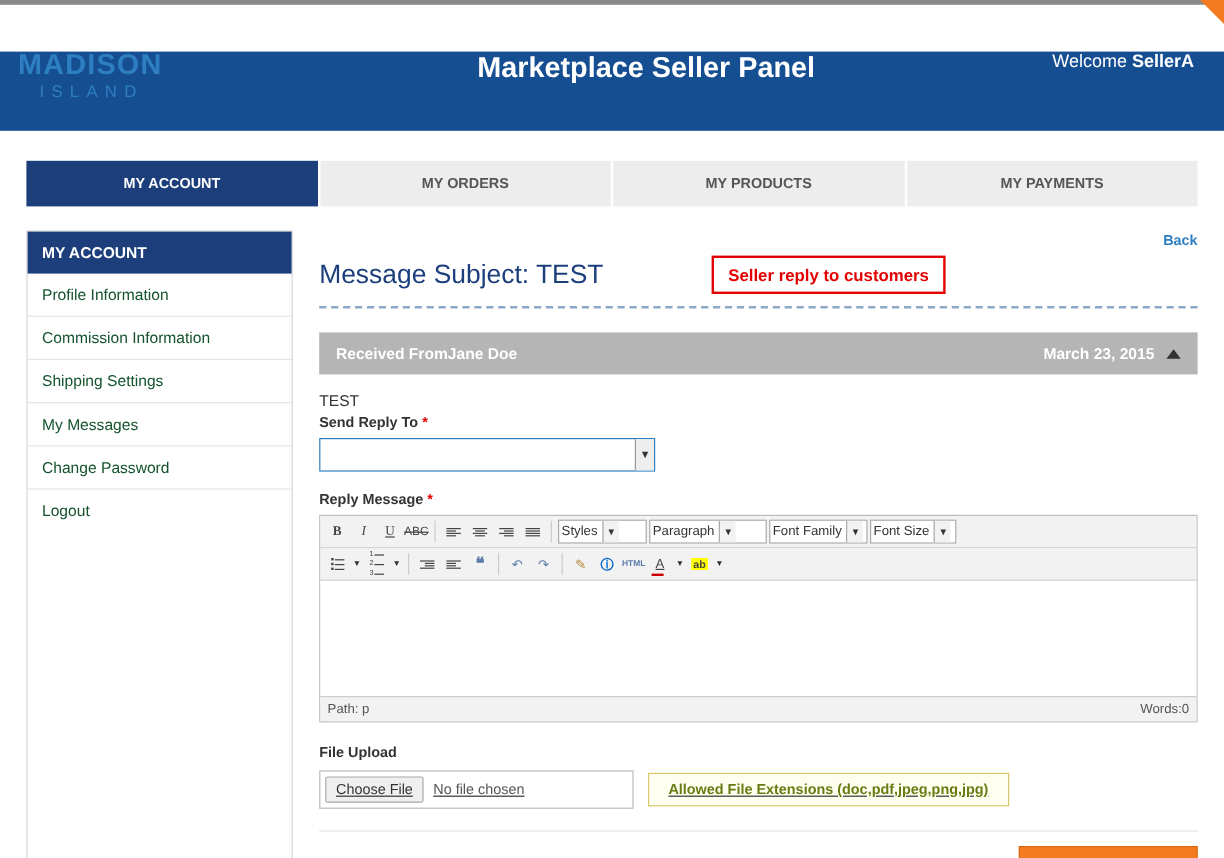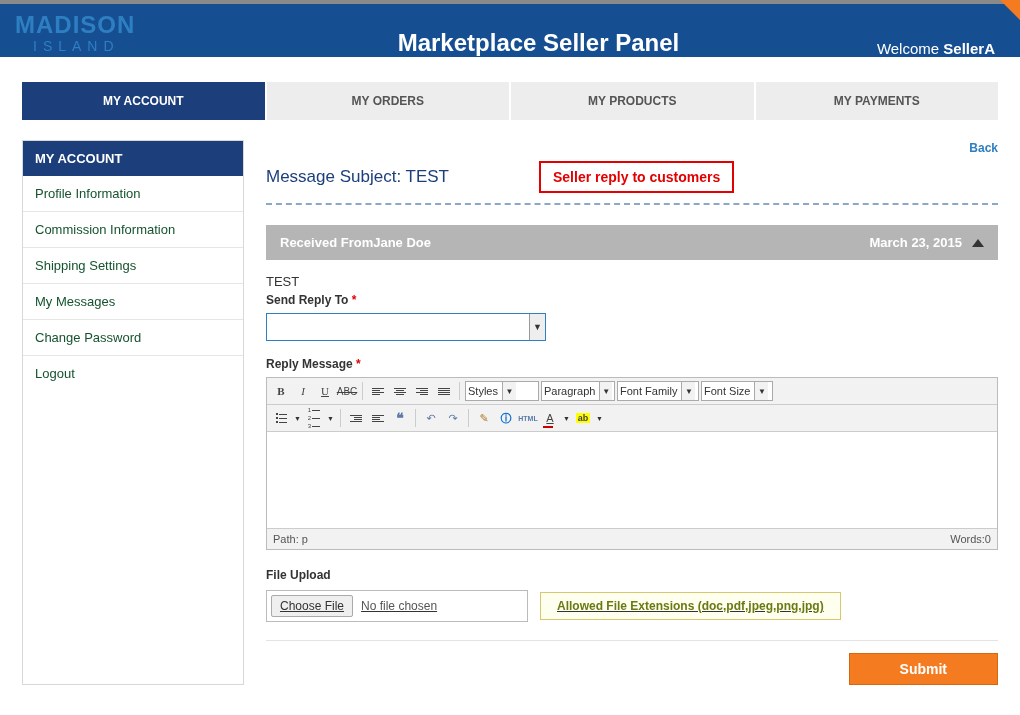--- a/index.html
+++ b/index.html
@@ -2,21 +2,21 @@
 <html><head>
 <meta charset="utf-8">
 <style>
 * { margin: 0; padding: 0; box-sizing: border-box; }
 body { font-family: Arial, Helvetica, sans-serif; font-size: 13px; color: #333; background: #fff; }
 .page { width: 1020px; height: 715px; position: relative; overflow: hidden; }
 
 
 .top-strip { height: 4px; background: #8a8a8a; position: relative; }
 .top-strip::after { content: ''; position: absolute; right: 0; top: 0; width: 0; height: 0; border-left: 20px solid transparent; border-top: 20px solid #f47b20; }
-.header { background: #164e92; height: 53px; display: flex; align-items: flex-end; color: #fff; }
+.header { background: #164e92; height: 66px; display: flex; align-items: flex-start; color: #fff; margin-top: 39px; }
 .logo { width: 200px; padding-left: 15px; }
 .logo-top { font-size: 24px; font-weight: bold; color: #2e7fc1; letter-spacing: 1px; line-height: 1; }
 .logo-bottom { font-size: 14px; color: #2e7fc1; letter-spacing: 6px; padding-left: 18px; line-height: 1.4; }
 .header-title { flex: 1; text-align: center; font-size: 24px; font-weight: bold; color: #fff; }
 .welcome { padding-right: 25px; font-size: 15px; }
 .welcome b { font-weight: bold; }
 
 
 .tabs { display: flex; margin: 25px 22px 0 22px; }
 .tab { flex: 1; text-align: center; padding: 12px 0; font-size: 12px; font-weight: bold; background: #ededed; color: #555; margin-right: 2px; cursor: pointer; }
@@ -27,21 +27,21 @@
 .main { display: flex; margin: 20px 22px 0 22px; }
 .sidebar { width: 222px; border: 1px solid #d8d8d8; }
 .sidebar-header { background: #1c3f7c; color: #fff; font-weight: bold; font-size: 13px; padding: 10px 12px; }
 .sidebar-item { padding: 10px 12px; border-bottom: 1px solid #e5e5e5; font-size: 13px; color: #14532d; cursor: pointer; }
 .sidebar-item:last-child { border-bottom: none; }
 
 .content { flex: 1; padding-left: 22px; }
 .back-link { text-align: right; margin-bottom: 6px; }
 .back-link a { color: #2e7fc1; font-size: 12px; text-decoration: none; cursor: pointer; font-weight: bold; }
 .subject-row { display: flex; align-items: center; border-bottom: 2px dashed #8ca8c8; padding-bottom: 10px; margin-bottom: 20px; }
-.subject { color: #1c3f7c; font-size: 17px; font-weight: normal; }
+.subject { color: #1c3f7c; font-size: 22px; font-weight: normal; }
 .callout { border: 2px solid #e30000; color: #e30000; font-weight: bold; font-size: 14px; padding: 6px 12px; margin-left: 90px; }
 
 .msg-header { background: #b5b5b5; color: #fff; font-weight: bold; font-size: 13px; padding: 10px 14px; display: flex; justify-content: space-between; align-items: center; }
 .msg-header-arrow { display: inline-block; width: 0; height: 0; border-left: 6px solid transparent; border-right: 6px solid transparent; border-bottom: 8px solid #333; margin-left: 10px; }
 .msg-date { display:flex; align-items:center; }
 
 .form-area { padding: 14px 0 0 0; }
 .test-line { font-size: 13px; margin-bottom: 4px; }
 .label { font-size: 12px; font-weight: bold; color: #333; margin-bottom: 6px; display: block; }
 .req { color: #e30000; }
@@ -198,21 +198,21 @@
                   <span style="width:12px"></span>
                   <span style="width:12px"></span>
                   <span style="width:12px"></span>
                 </span>
               </span>
           <span class="tb-sep"></span>
           <span class="tb-select" style="width:74px">
                 <span>Styles</span>
                 <span class="tb-select-caret">▼</span>
               </span>
-          <span class="tb-select" style="width:74px">
+          <span class="tb-select" style="width:98px">
                 <span>Paragraph</span>
                 <span class="tb-select-caret">▼</span>
               </span>
           <span class="tb-select" style="width:82px">
                 <span>Font Family</span>
                 <span class="tb-select-caret">▼</span>
               </span>
           <span class="tb-select" style="width:72px">
                 <span>Font Size</span>
                 <span class="tb-select-caret">▼</span>

